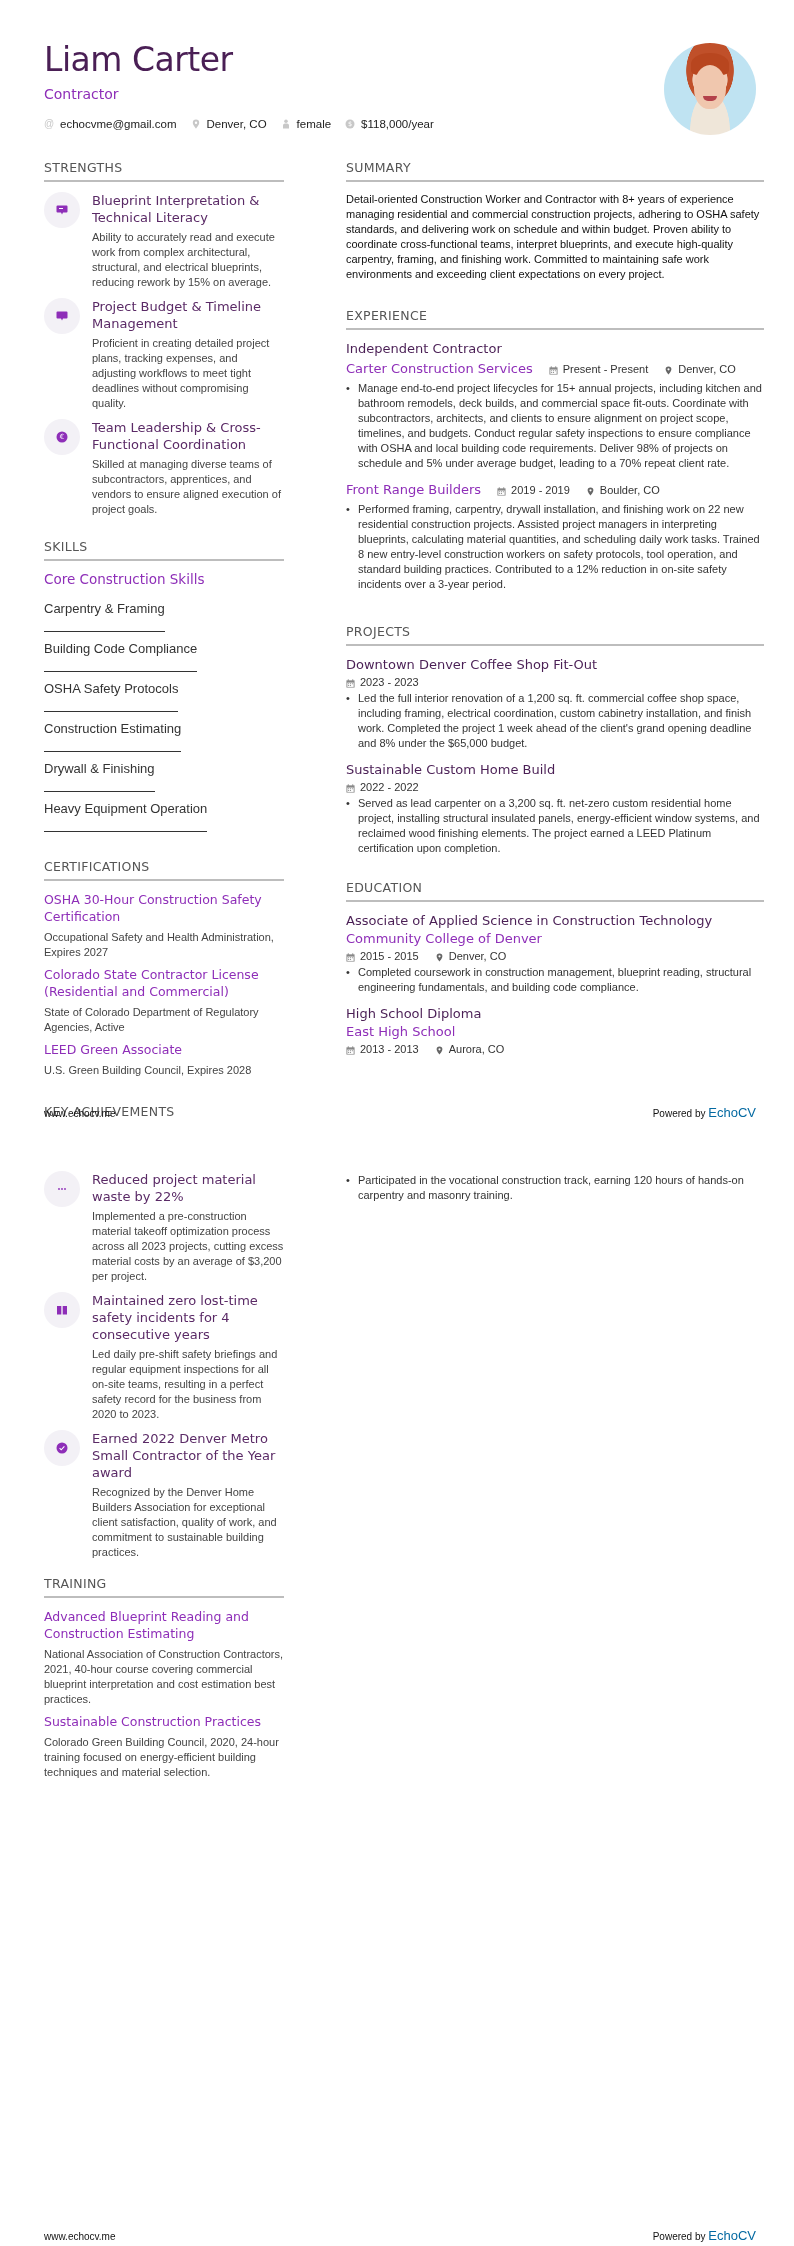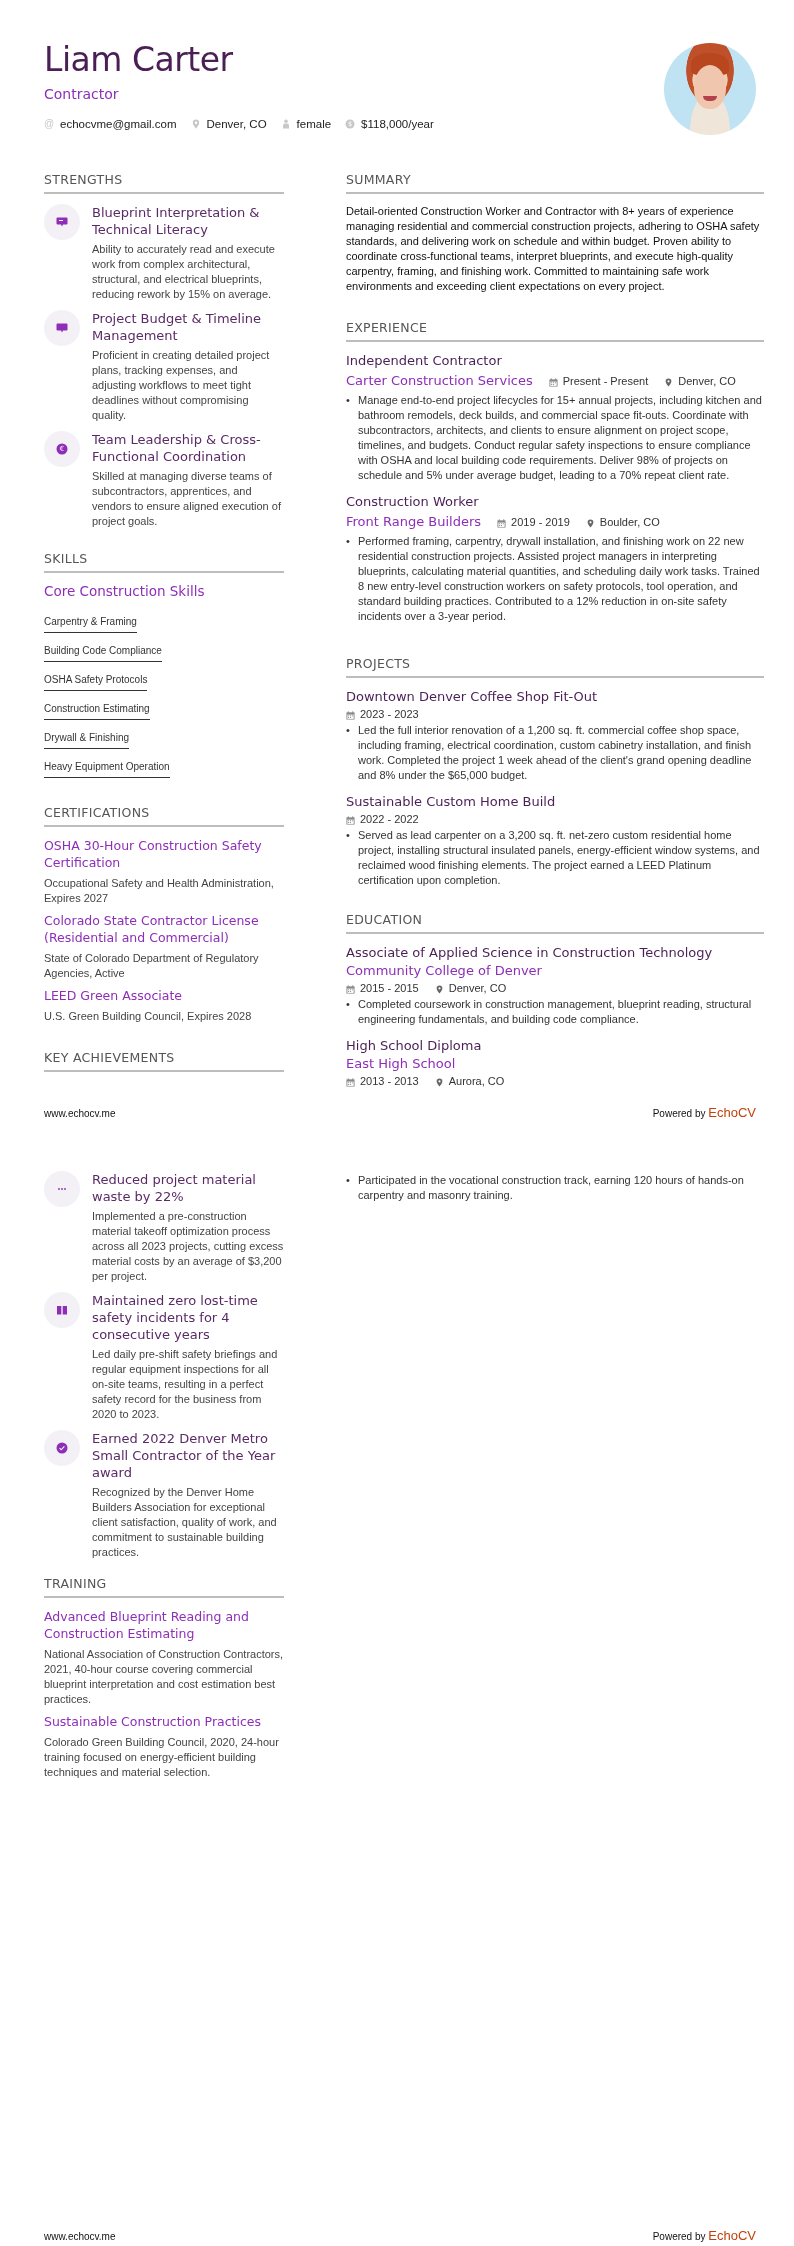--- a/index.html
+++ b/index.html
@@ -17,33 +17,33 @@
   .cicon { width: 10px; height: 10px; display: inline-block; color: #c8c8c8; font-size: 10px; line-height: 10px; text-align: center; }
   .avatar { position: absolute; left: 664px; top: 43px; width: 92px; height: 92px; border-radius: 50%; background: radial-gradient(circle at 50% 40%, #f1cdb7 0 24%, transparent 25%), radial-gradient(ellipse at 50% 30%, #c0502a 0 36%, transparent 37%), radial-gradient(ellipse at 50% 95%, #efe6d9 0 30%, transparent 31%), #bfe3f2; overflow: hidden; }
   .avatar .face { position: absolute; left: 30px; top: 22px; width: 32px; height: 44px; border-radius: 50% 50% 46% 46%; background: #f0c7ae; }
   .avatar .hair { position: absolute; left: 27px; top: 10px; width: 38px; height: 22px; border-radius: 50% 50% 20% 20%; background: #b8461f; }
   .avatar .mouth { position: absolute; left: 39px; top: 53px; width: 14px; height: 5px; border-radius: 0 0 8px 8px; background: #b4414a; }
 
   
   .left { position: absolute; left: 44px; width: 240px; }
   .right { position: absolute; left: 346px; width: 418px; }
 
-  .sec-title { font-family: "DejaVu Sans", sans-serif; font-size: 12.5px; color: #555; letter-spacing: 0.3px; padding-bottom: 5px; border-bottom: 2px solid #bdbdbd; margin-bottom: 10px; text-transform: uppercase; margin-top: 12px; }
+  .sec-title { font-family: "DejaVu Sans", sans-serif; font-size: 12.5px; color: #555; letter-spacing: 0.3px; padding-bottom: 5px; border-bottom: 2px solid #bdbdbd; margin-bottom: 10px; text-transform: uppercase; }
 
   
   .feat { display: flex; gap: 12px; margin-bottom: 8px; }
   .feat-icon { flex: 0 0 36px; width: 36px; height: 36px; border-radius: 50%; background: #f3f1f6; display: flex; align-items: center; justify-content: center; margin-top: 0px; }
   .feat-icon svg { width: 12px; height: 12px; }
   .feat-body { flex: 1; }
   .feat-title { font-family: "DejaVu Sans", sans-serif; font-size: 13px; color: #5a2a66; line-height: 17px; margin-bottom: 4px; }
   .feat-desc { font-size: 11px; line-height: 15px; color: #444; }
 
   
   .skill-group { font-family: "DejaVu Sans", sans-serif; font-size: 13.5px; color: #8e2eb8; margin-bottom: 12px; }
-  .skill { display: inline-block; font-size: 10px; color: #333; padding-bottom: 5px; border-bottom: 1px solid #333; margin-bottom: 7px; }
+  .skill { display: inline-block; font-size: 13px; color: #333; padding-bottom: 15px; border-bottom: 1px solid #333; margin-bottom: 7px; }
   .skill-wrap { display: block; }
 
   
   .cert-title { font-family: "DejaVu Sans", sans-serif; font-size: 12.5px; color: #8e2eb8; line-height: 17px; margin-bottom: 5px; }
   .cert-desc { font-size: 11px; color: #444; line-height: 15px; margin-bottom: 6px; }
 
   
   .summary { font-size: 11px; line-height: 15px; color: #111; margin-bottom: 26px; }
   .entry { margin-bottom: 10px; }
   .entry-title { font-family: "DejaVu Sans", sans-serif; font-size: 13px; color: #4a1f55; line-height: 18px; }
@@ -51,21 +51,21 @@
   .entry-org { font-family: "DejaVu Sans", sans-serif; font-size: 13px; color: #8e2eb8; line-height: 18px; }
   .meta { display: flex; align-items: flex-end; gap: 5px; font-size: 11px; color: #333; }
   .meta svg { width: 9px; height: 9px; }
   .meta-row { display: flex; align-items: center; gap: 16px; margin: 2px 0 3px; }
   .bullet { display: flex; gap: 8px; font-size: 11px; line-height: 15px; color: #333; }
   .bullet .dot { flex: 0 0 4px; }
   .bullet p { flex: 1; }
 
   
   .footer { position: absolute; left: 44px; right: 38px; display: flex; justify-content: space-between; align-items: baseline; font-size: 10px; color: #111; }
-  .footer .brand { font-size: 13px; color: #c2410c; }
+  .footer .brand { font-size: 13px; color: #0369a1; }
 </style>
 </head>
 <body>
 
 <div class="page">
 
   <div class="header">
     <div class="name">Liam Carter</div>
     <div class="role">Contractor</div>
     <div class="contacts">
@@ -194,21 +194,20 @@
           <span>Denver, CO</span>
         </span>
       </div>
       <div class="bullet">
           <span class="dot">•</span>
           <p>Manage end-to-end project lifecycles for 15+ annual projects, including kitchen and bathroom remodels, deck builds, and commercial space fit-outs. Coordinate with subcontractors, architects, and clients to ensure alignment on project scope, timelines, and budgets. Conduct regular safety inspections to ensure compliance with OSHA and local building code requirements. Deliver 98% of projects on schedule and 5% under average budget, leading to a 70% repeat client rate.</p>
         </div>
     </div>
 
     <div class="entry">
-      <div class="entry-title">Construction Worker</div>
       <div class="entry-sub">
         <span class="entry-org">Front Range Builders</span>
         <span class="meta">
           <svg viewBox="0 0 10 10">
               <rect x="0.5" y="1.5" width="9" height="8" fill="#888"></rect>
               <rect x="1.5" y="4" width="7" height="4.8" fill="#fff"></rect>
               <rect x="2" y="0.3" width="1" height="2" fill="#888"></rect>
               <rect x="7" y="0.3" width="1" height="2" fill="#888"></rect>
               <rect x="2.3" y="4.8" width="1.2" height="1" fill="#888"></rect>
               <rect x="4.4" y="4.8" width="1.2" height="1" fill="#888"></rect>

